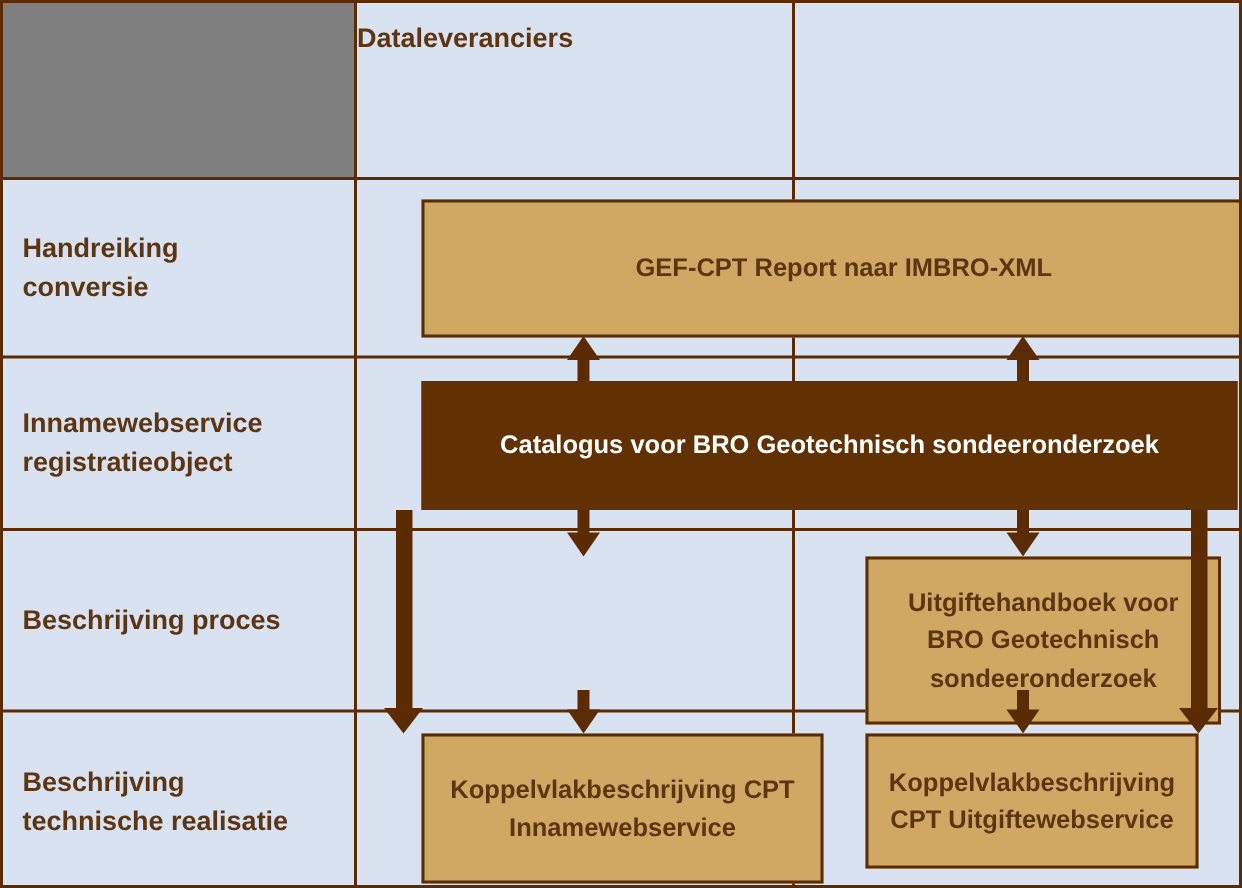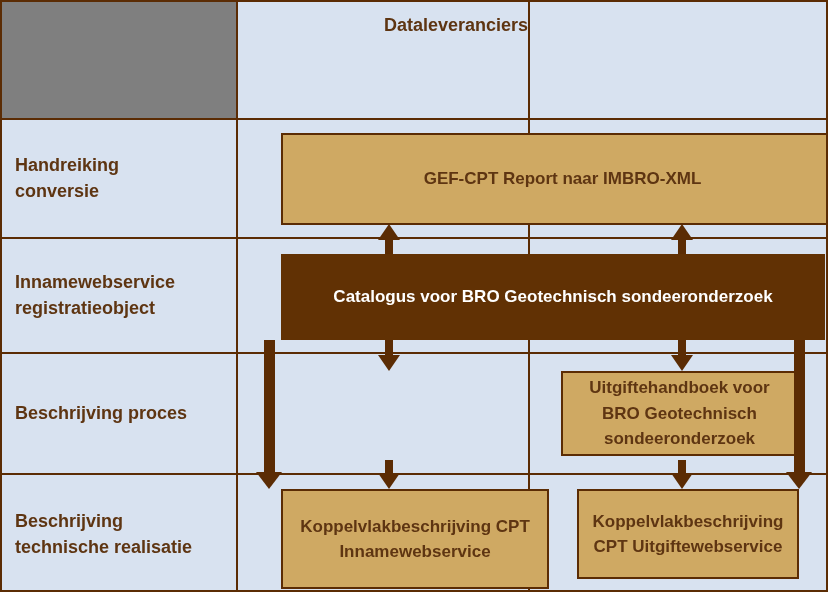--- a/index.html
+++ b/index.html
@@ -7,21 +7,21 @@
     --dark-brown:#613104; --text-brown:#5e3512; --white-text:#ffffff;
   }
   *{box-sizing:border-box; margin:0; padding:0;}
   body{font-family:"Liberation Sans", sans-serif; background:#fff;}
   .canvas{position:relative; width:828px; height:592px; background:var(--background);
           border:2px solid var(--grid); overflow:hidden; font-weight:bold; color:var(--text-brown);}
   .gridline{position:absolute; background:var(--grid);}
   .hline{left:0; width:828px; height:2px;}
   .vline{top:0; width:2px; height:592px;}
   .corner{position:absolute; left:0; top:0; width:234px; height:116px; background:var(--gray);}
-  .colhdr{position:absolute; top:0; height:116px; padding-top:13px; text-align:right;
+  .colhdr{position:absolute; top:0; height:116px; padding-top:13px; text-align:left;
           font-size:18px;}
   .rowlabel{position:absolute; left:0; width:212px; display:flex; align-items:center;
             padding-left:13px; padding-right:16px; font-size:18px; line-height:1.4;}
   .box{position:absolute; background:var(--tan-fill); border:2px solid var(--grid);
        display:flex; align-items:center; justify-content:center; text-align:center;
        font-size:17px; line-height:1.5; padding:4px 14px;margin-left:29px;}
   .box.dark{background:var(--dark-brown); border-color:var(--dark-brown); color:var(--white-text);}
   .shaft{position:absolute; background:var(--grid);}
   .head-up{position:absolute; width:0; height:0;
            border-left:11px solid transparent; border-right:11px solid transparent;
@@ -53,21 +53,21 @@
 
   <div class="box" style="left:250px; top:131px; width:563px; height:92px">
     <span>GEF-CPT Report naar IMBRO-XML</span>
   </div>
 
   <div class="box dark" style="left:250px; top:252px; width:544px; height:86px">
     <span>Catalogus voor BRO Geotechnisch sondeeronderzoek</span>
   </div>
 
 
-  <div class="box" style="left:530px; top:369px; width:237px; height:85px">
+  <div class="box" style="left:546px; top:369px; width:237px; height:112px">
     <span>Uitgiftehandboek voor BRO Geotechnisch sondeeronderzoek</span>
   </div>
 
   <div class="box" style="left:250px; top:487px; width:268px; height:100px">
     <span>Koppelvlakbeschrijving CPT Innamewebservice</span>
   </div>
 
   <div class="box" style="left:546px; top:487px; width:222px; height:90px">
     <span>Koppelvlakbeschrijving CPT Uitgiftewebservice</span>
   </div>

